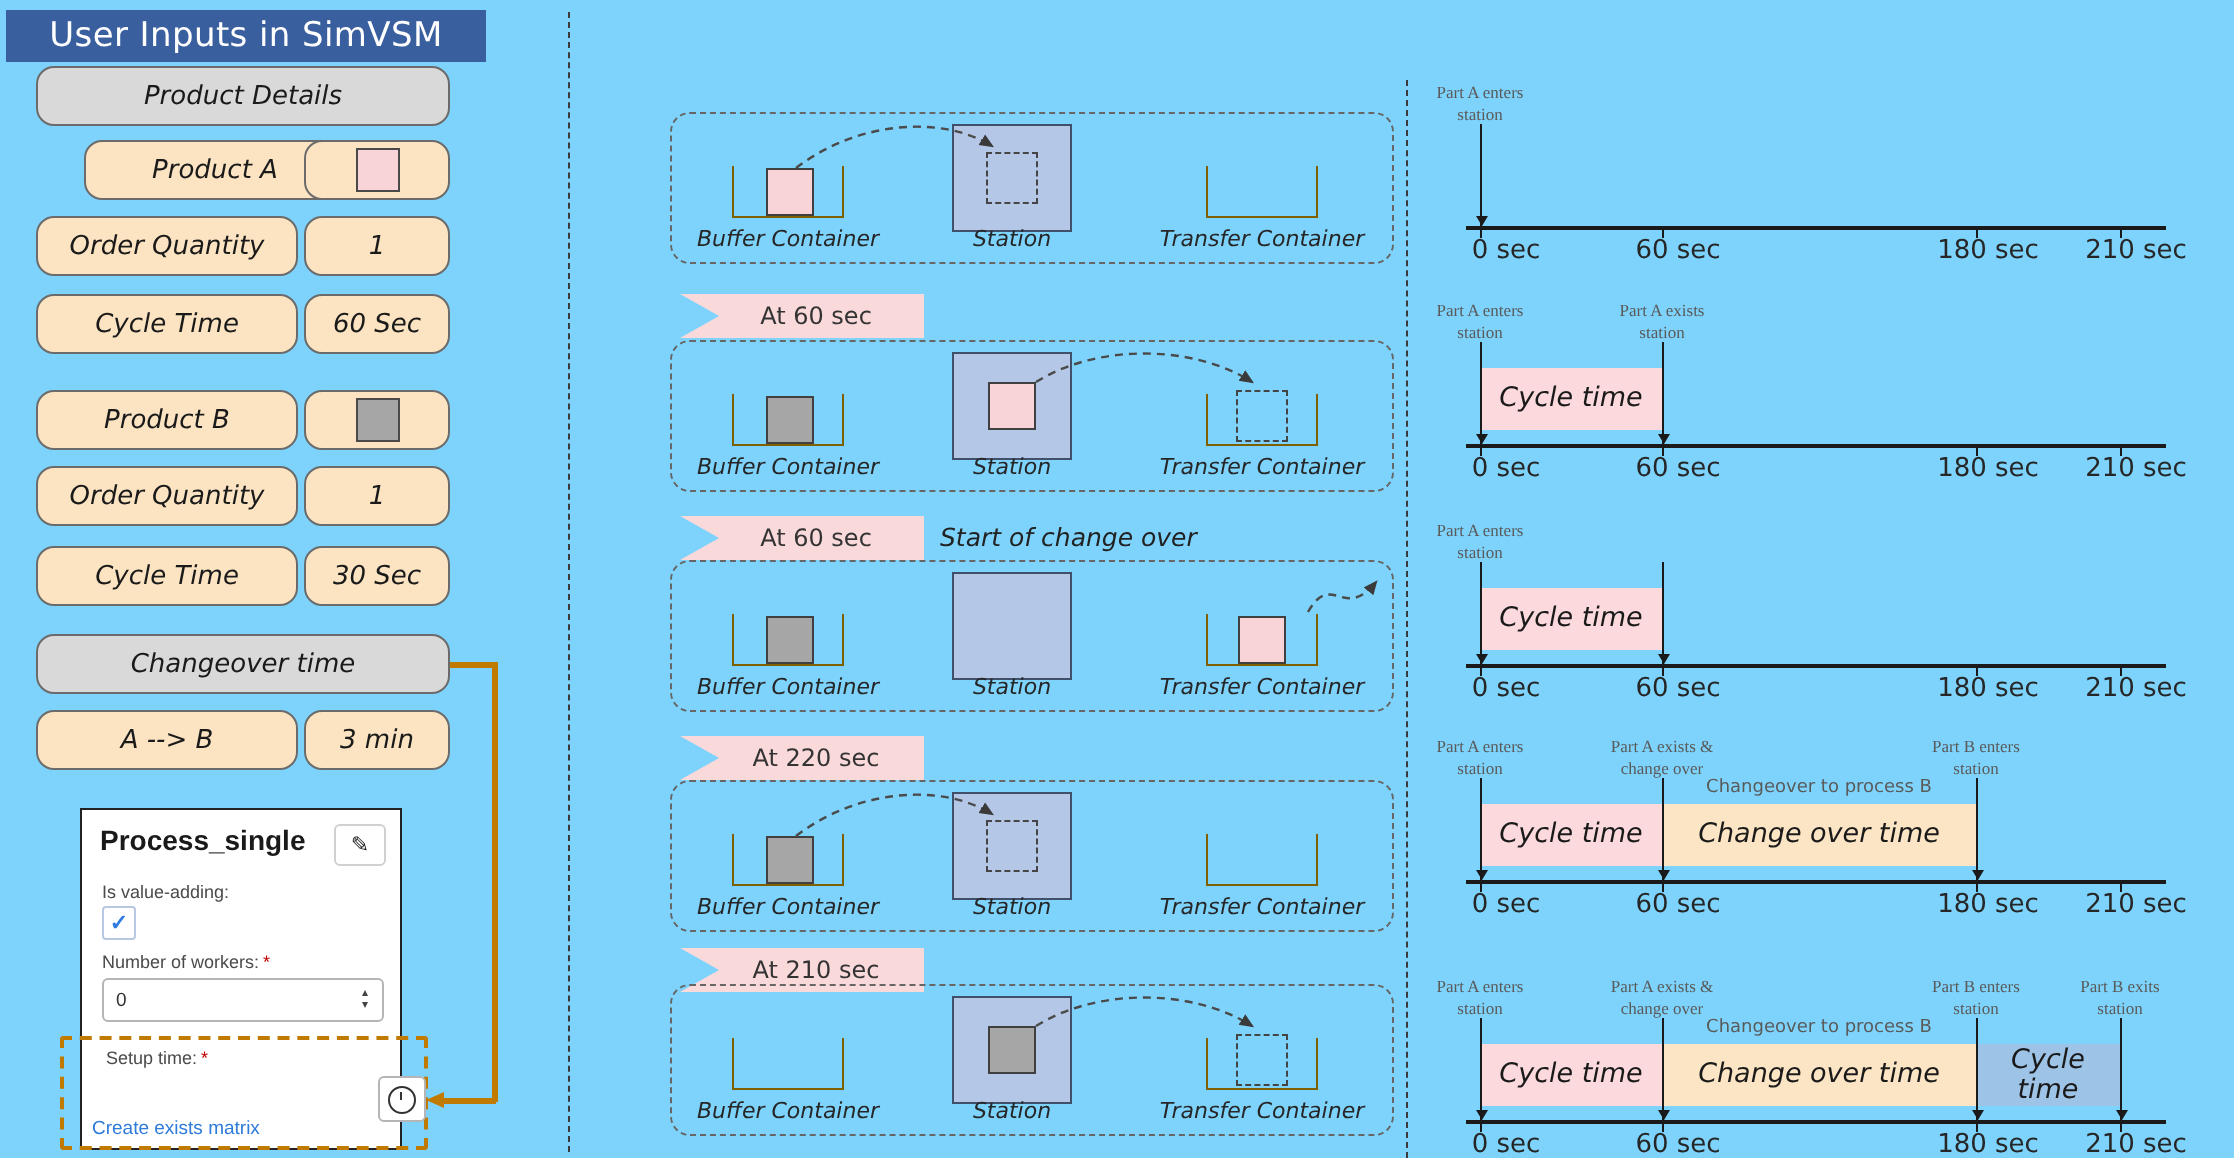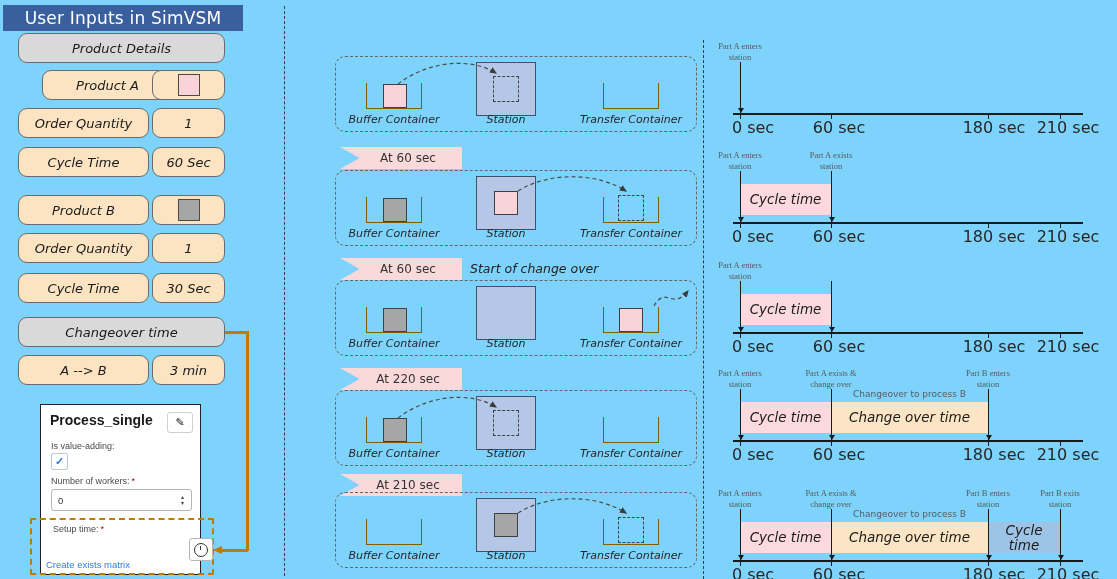--- a/index.html
+++ b/index.html
@@ -80,21 +80,21 @@
   .arr::after{content:"";position:absolute;bottom:0;left:-2.5px;width:0;height:0;
         border-left:3px solid transparent;border-right:3px solid transparent;border-top:5px solid #1a1a1a;}
   .band{position:absolute;top:34px;height:31px;display:flex;align-items:center;justify-content:center;
         font-style:italic;font-size:13.5px;color:#1a1a1a;text-align:center;line-height:1.05;}
   .b-pink{background:#FBD9DC;}
   .b-tan{background:#FCE5C4;}
   .b-blue{background:#9DC3E6;}
   .bandnote{position:absolute;top:21px;font-size:9px;color:#5a5a5a;text-align:center;}
   .axis{position:absolute;left:30px;top:72px;width:350px;height:1.5px;background:#1a1a1a;}
   .tick{position:absolute;top:72px;width:1px;height:6px;background:#1a1a1a;}
-  .tlabel{position:absolute;top:77px;width:70px;text-align:center;font-size:16px;color:#262626;}
+  .tlabel{position:absolute;top:77px;width:70px;text-align:center;font-size:13px;color:#262626;}
 </style>
 </head>
 <body>
 
 <svg width="0" height="0" style="position:absolute">
   <defs>
     <marker id="ahd" markerWidth="8" markerHeight="8" refX="5" refY="3" orient="auto">
       <path d="M0,0.4 L6,3 L0,5.6 Z" fill="#3a3a3a"></path>
     </marker>
   </defs>

